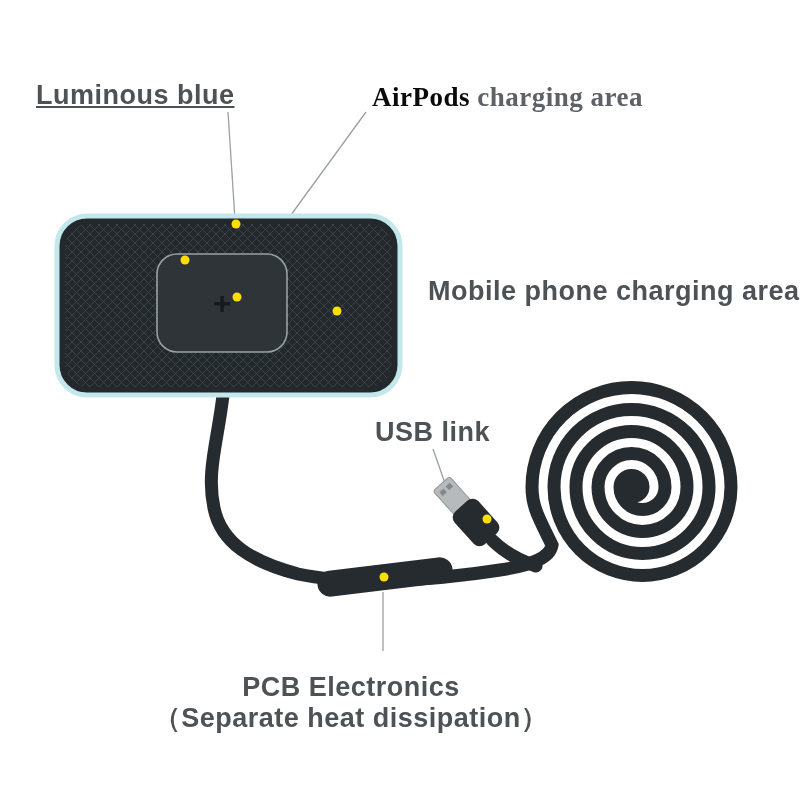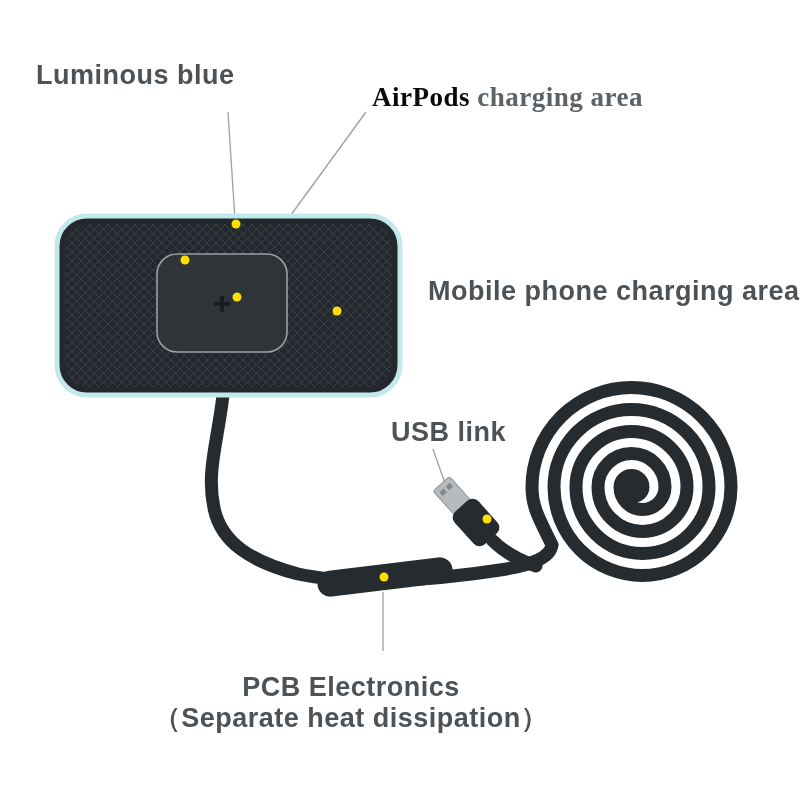--- a/index.html
+++ b/index.html
@@ -97,28 +97,28 @@
     <g>
       <circle cx="236" cy="224" r="4.5" fill="#ffdf00"></circle>
       <circle cx="185" cy="260" r="4.5" fill="#ffdf00"></circle>
       <circle cx="237" cy="297" r="4.5" fill="#ffdf00"></circle>
       <circle cx="337" cy="311" r="4.5" fill="#ffdf00"></circle>
       <circle cx="487" cy="519" r="4.5" fill="#ffdf00"></circle>
       <circle cx="384" cy="577" r="4.5" fill="#ffdf00"></circle>
     </g>
   </svg>
 
-  <div class="callout" style="left:36px; top:60px;">Luminous blue</div>
+  <div class="callout" style="left:36px; top:80px;text-decoration:underline;">Luminous blue</div>
 
   <div class="callout" style="left:372px; top:82px;font-family:Liberation Serif, serif;">
     <span class="dark">AirPods</span><span class="gray"> charging area</span>
   </div>
 
   <div class="callout" style="left:428px; top:276px;">Mobile phone charging area</div>
 
-  <div class="callout" style="left:375px; top:417px;margin-left:16px;">USB link</div>
+  <div class="callout" style="left:375px; top:417px;">USB link</div>
 
   <div class="callout" id="pcb-label" style="left:351px; top:659px;margin-top:13px;">
     <div>PCB Electronics</div>
     <div>（Separate heat dissipation）</div>
   </div>
 
 </div>
 
 </body></html>

